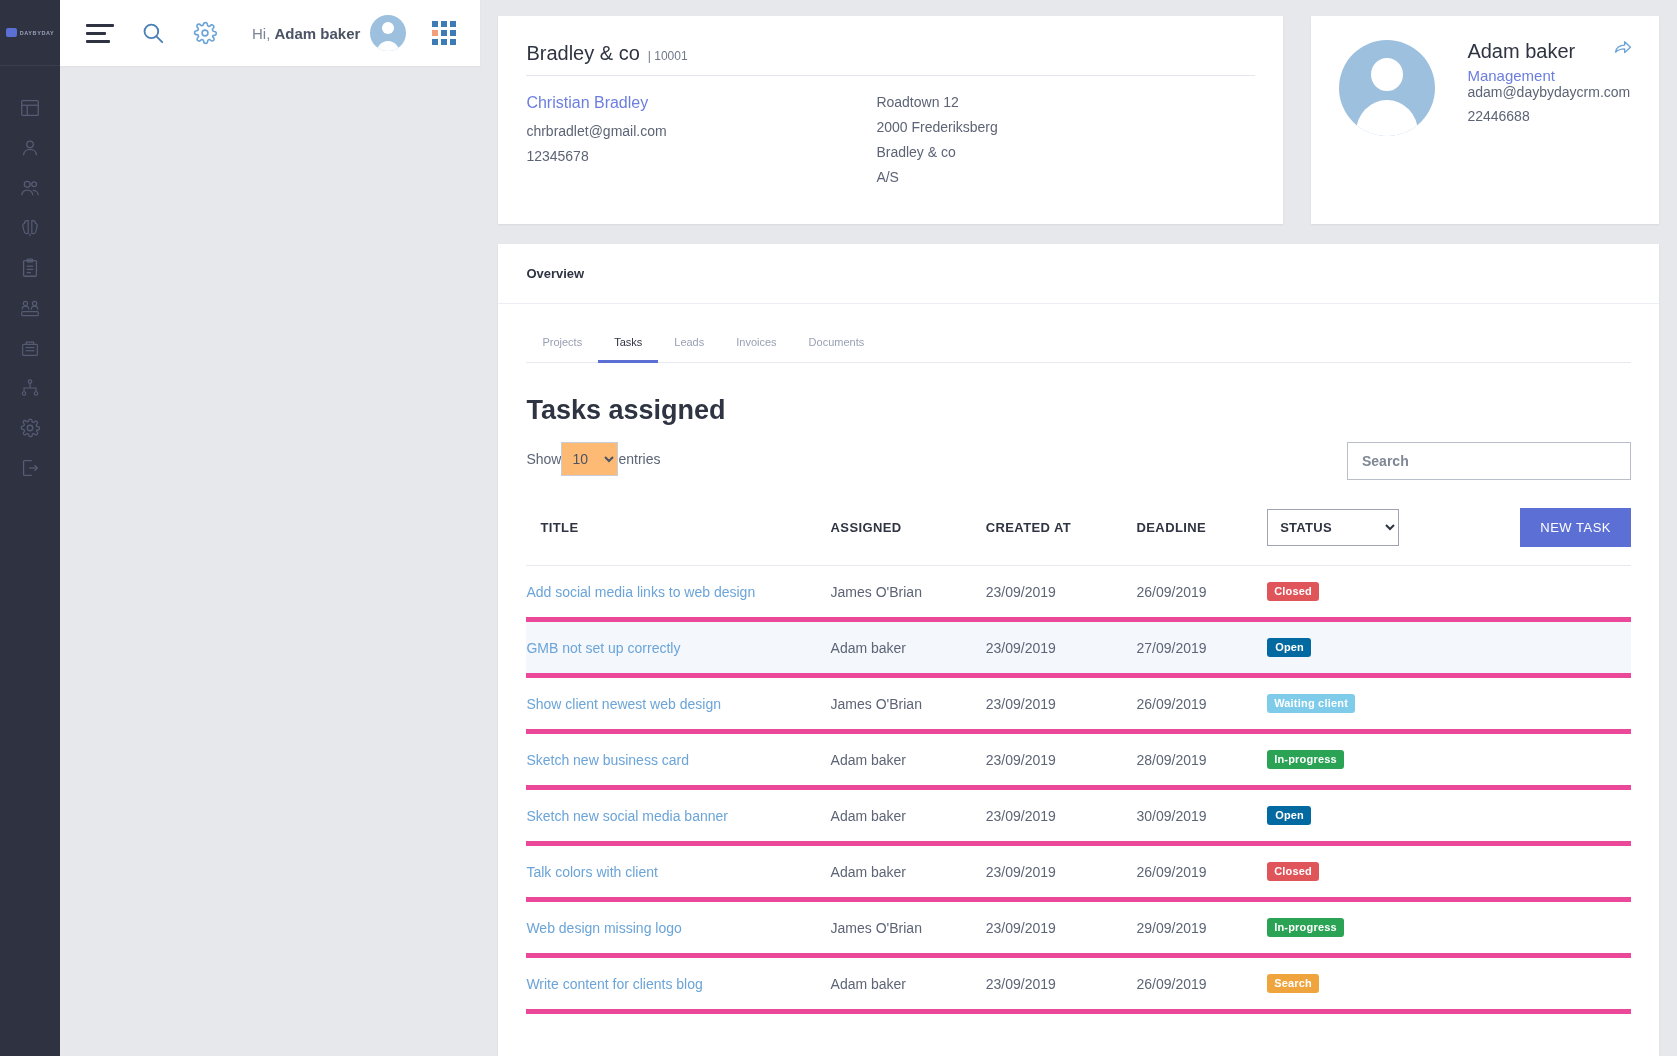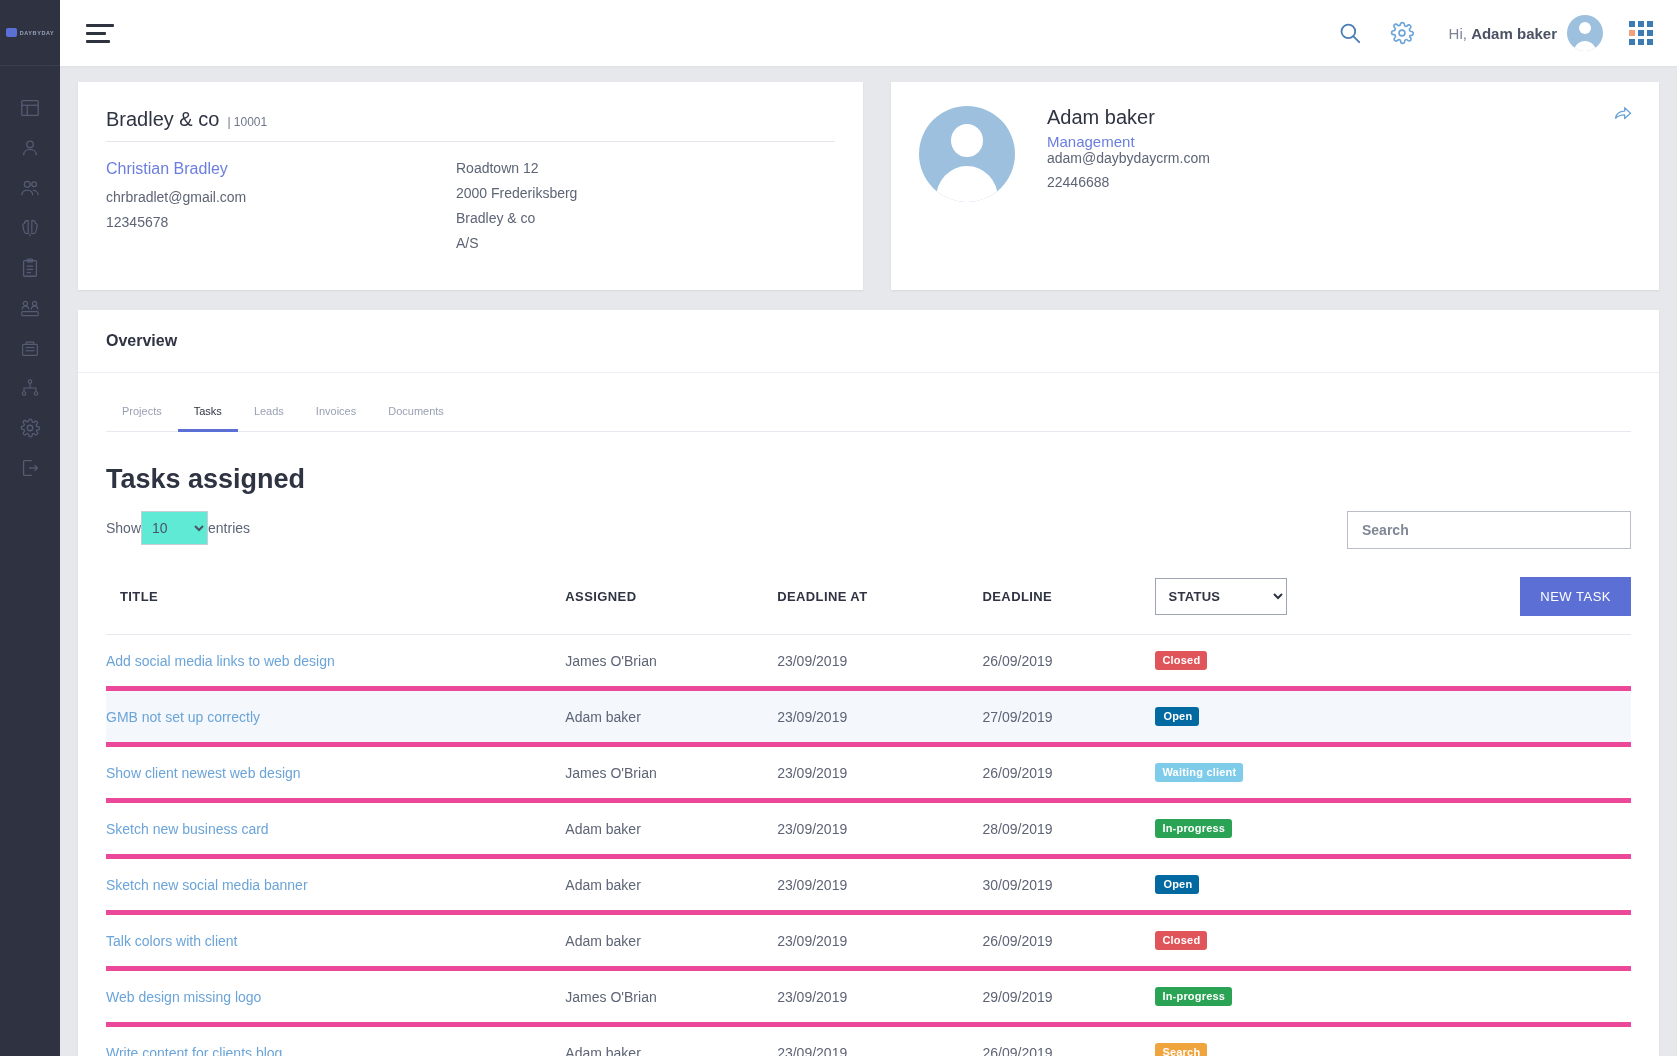--- a/index.html
+++ b/index.html
@@ -36,21 +36,21 @@
   }
   #sidebar .nav { margin-top: 22px; width: 100%; }
   #sidebar .nav-item {
     height: 40px; width: 100%;
     display: flex; align-items: center; justify-content: center;
     cursor: pointer;
   }
   #sidebar .nav-item svg { display: block; }
 
   
-  #main { flex: 1 1 auto; display: flex; flex-direction: column; min-width: 0; }
+  #main { flex: 1 1 auto; display: flex; flex-direction: row; min-width: 0; }
   #topbar {
     height: 66px; background: #ffffff;
     display: flex; align-items: center;
     padding: 0 24px 0 26px;
     box-shadow: 0 1px 2px rgba(0,0,0,.04);
     flex: 0 0 66px;
   }
   #hamburger { cursor: pointer; display: flex; flex-direction: column; gap: 5px; width: 28px; }
   #hamburger span { display: block; height: 3px; background: #2e3241; border-radius: 1px; }
   #hamburger span:nth-child(1) { width: 28px; }
@@ -114,38 +114,38 @@
   }
   #user-card .u-name { font-size: 20px; color: #2f3443; margin-bottom: 4px; }
   #user-card .u-role { font-size: 15px; color: #6b7ede; cursor: pointer; }
   #user-card .u-meta { font-size: 14px; color: #5c6475; margin-bottom: 8px; }
   #share-icon { position: absolute; top: 22px; right: 26px; cursor: pointer; }
 
   
   #panel { background: #fff; box-shadow: 0 1px 2px rgba(0,0,0,.07); margin-top: 20px; }
   #panel-head {
     padding: 22px 28px; border-bottom: 1px solid #eceef3;
-    font-size: 16px; color: #2f3443; font-weight: bold;
+    font-size: 13px; color: #2f3443; font-weight: bold;
   }
   #panel-body { padding: 22px 28px 0 28px; }
 
   .tabs { display: flex; border-bottom: 1px solid #e6e9f0; gap: 0; }
   .tab {
     padding: 10px 16px 12px 16px; font-size: 11px; color: #98a0b3;
     cursor: pointer; border-bottom: 3px solid transparent; margin-bottom: -1px;
   }
   .tab.active { color: #2f3443; border-bottom-color: #5b6fd4; font-weight: normal; }
 
   h1#tasks-title { font-size: 27px; color: #2f3443; font-weight: bold; margin: 32px 0 16px 0; }
 
   .table-controls { display: flex; align-items: flex-start; justify-content: space-between; }
   .len-ctl { display: flex; align-items: center; font-size: 14px; color: #5c6475; gap: 0; }
   .len-ctl select {
-    width: 67px; height: 34px; padding: 0 6px;
-    border: 1px solid #c9cdd8; background: #5eead4; font-size: 14px; color: #4b5364;
+    width: 57px; height: 34px; padding: 0 6px;
+    border: 1px solid #c9cdd8; background: #fdba74; font-size: 14px; color: #4b5364;
     font-family: "Liberation Sans", sans-serif;
   }
   #search-input {
     width: 284px; height: 38px; padding: 0 14px;
     border: 1px solid #b9bec9; background: #fff;
     font-size: 14px; color: #4b5364; font-family: "Liberation Sans", sans-serif;
     font-weight: bold;
     margin-left: 38px;
   }
   #search-input::placeholder { color: #7f8796; font-weight: bold; }
@@ -397,21 +397,21 @@
               <span>entries</span>
             </label>
             <input id="search-input" type="text" placeholder="Search" style="">
           </div>
 
           <table id="tasks-table">
             <thead>
               <tr>
                 <th class="col-title">TITLE</th>
                 <th class="col-assigned">ASSIGNED</th>
-                <th class="col-created">DEADLINE AT</th>
+                <th class="col-created">CREATED AT</th>
                 <th class="col-deadline">DEADLINE</th>
                 <th class="col-status">
                   <select id="status-filter">
                     <option selected="">STATUS</option>
                     <option>Open</option>
                     <option>In-progress</option>
                     <option>Waiting client</option>
                     <option>Pending</option>
                     <option>Closed</option>
                   </select>

